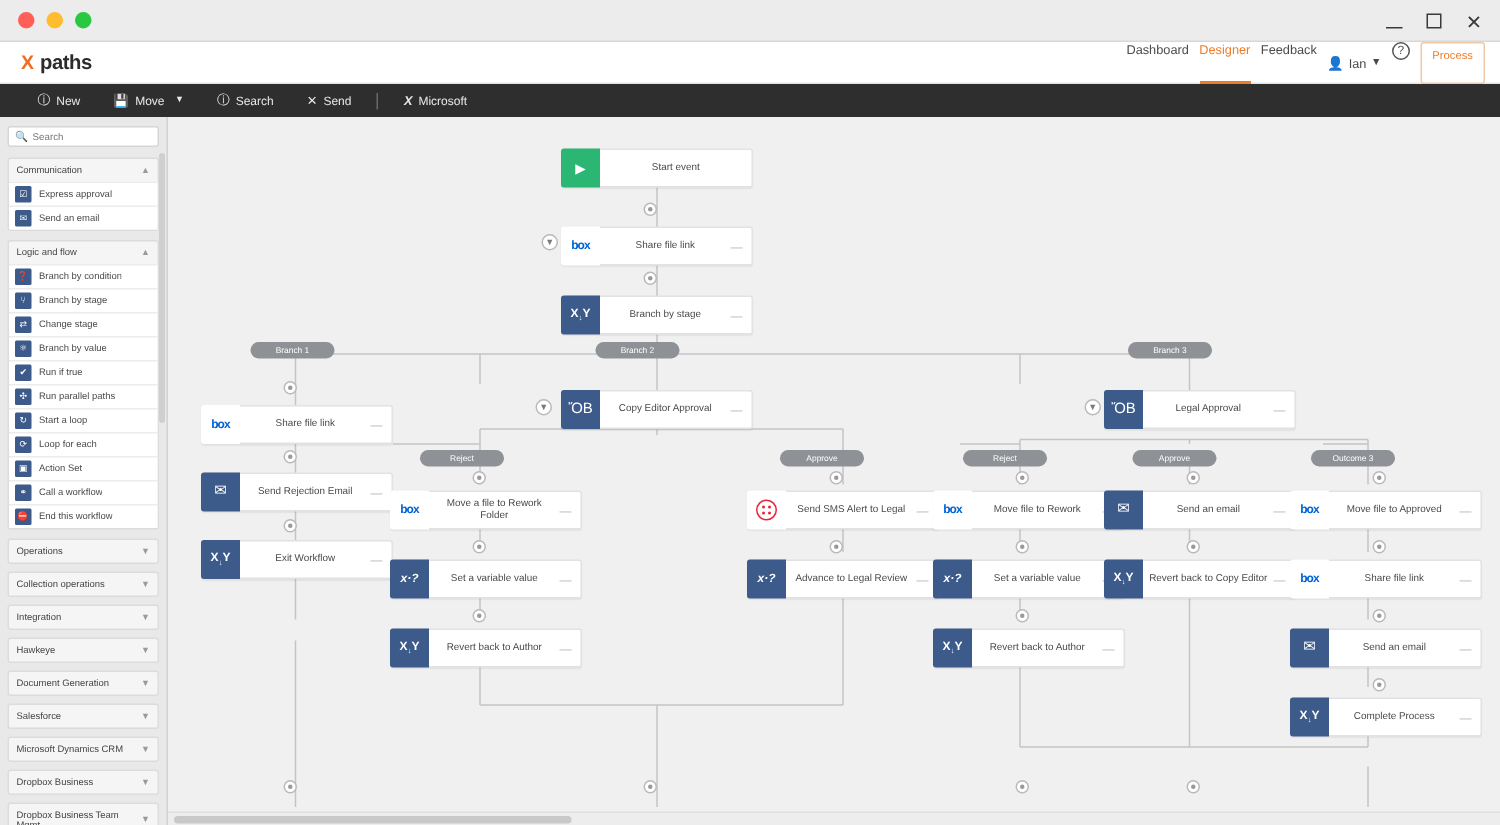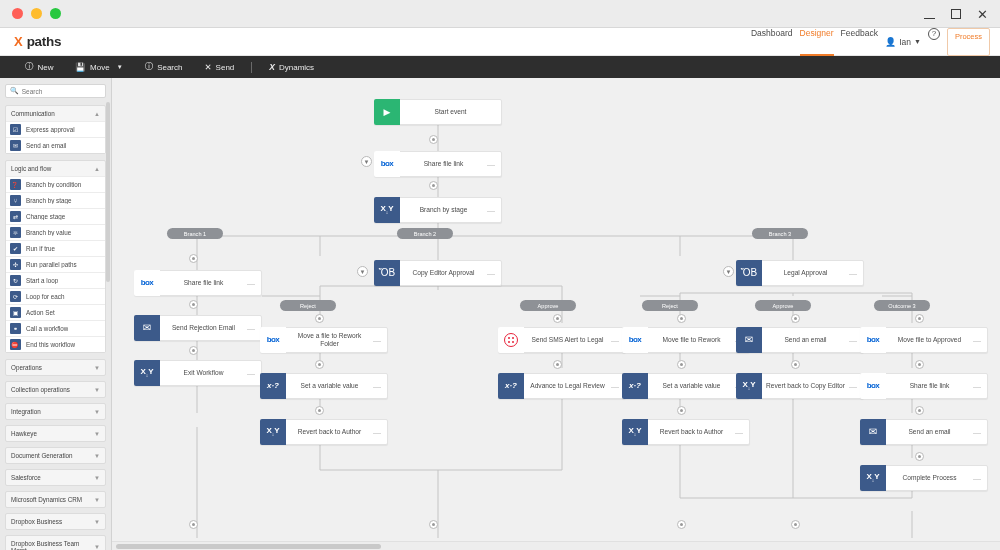--- a/index.html
+++ b/index.html
@@ -221,21 +221,21 @@
       <span class="tb-ico">ⓘ</span>
       <span>Search</span>
     </span>
     <span class="tb-item">
       <span class="tb-ico">✕</span>
       <span>Send</span>
     </span>
     <span class="tb-sep"></span>
     <span class="tb-item">
       <span class="tb-ico"><i style="font-style:italic;font-weight:bold;">X</i></span>
-      <span>Dynamics</span>
+      <span>Microsoft</span>
     </span>
   </div>
 
   <div class="workarea">
 
     <div class="sidebar">
       <div class="search-box">
         <span class="search-ico">🔍</span>
         <input class="search-inp" placeholder="Search" style="">
       </div>

